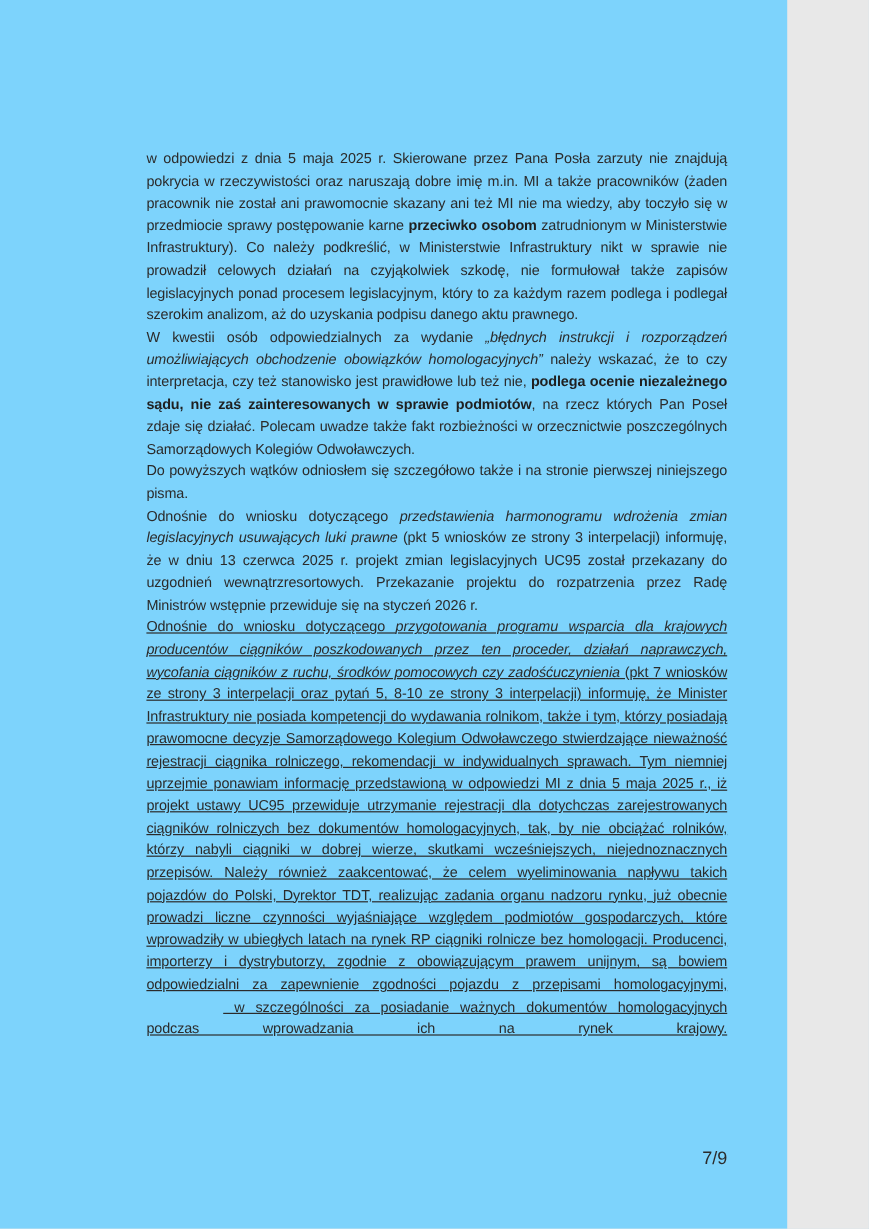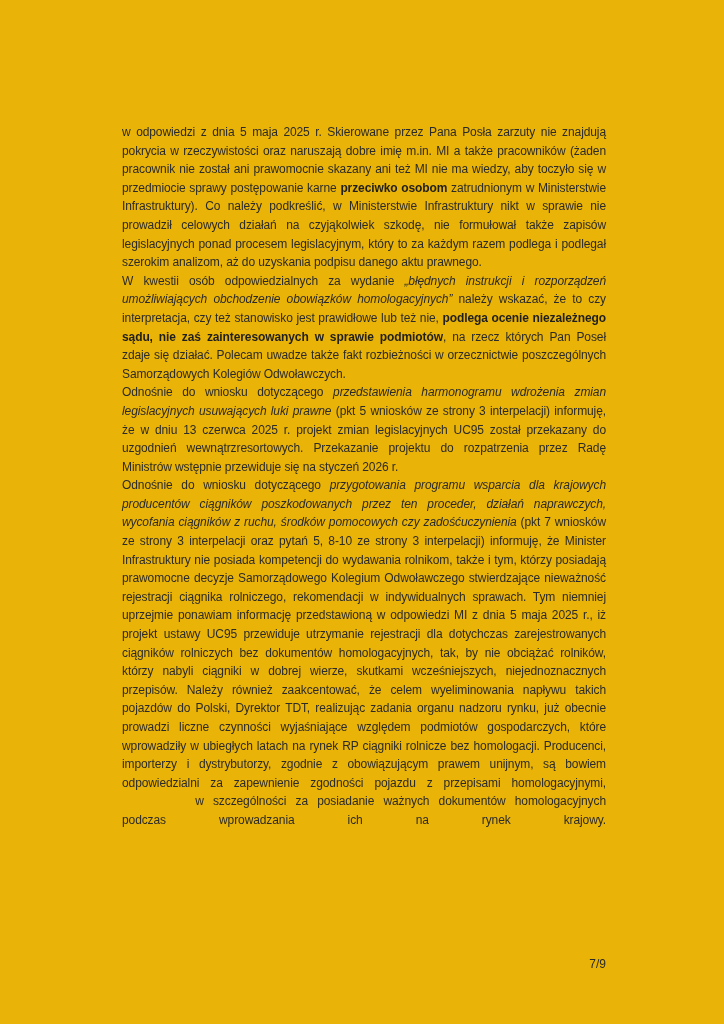--- a/index.html
+++ b/index.html
@@ -2,23 +2,23 @@
 <html lang="pl"><head>
 <meta charset="utf-8">
 <style>
   html, body {
     margin: 0;
     padding: 0;
     background: #e8e8e8;
   }
   .page {
     position: relative;
-    width: 724px;
+    width: 656px;
     height: 1024px;
-    background: #eab308;
+    background: #7dd3fc;
     overflow: hidden;
     font-family: "Liberation Sans", "DejaVu Sans", sans-serif;
     color: #2b2b2b;
   }
   .document-body {
     position: absolute;
     left: 122px;
     top: 123px;
     width: 484px;
     font-size: 12px;
@@ -27,50 +27,52 @@
     text-align: justify;
   }
   .para {
     margin: 0;
   }
   .para.spacing-before {
     margin-top: 0;
   }
   .para.justify-last {
     text-align-last: justify;
+    text-decoration: underline;
   }
   .run-bold {
     font-weight: 700;
     color: #1f1f1f;
   }
   .run-italic {
     font-style: italic;
   }
   .run-gap {
     display: inline-block;
     width: 64px;
     height: 1px;
   }
   .page-footer {
     position: absolute;
     left: 122px;
     top: 957px;
     width: 484px;
     text-align: right;
-    font-size: 12px;
+    font-size: 15px;
     letter-spacing: 0;
     color: #2b2b2b;
   }
 </style>
 </head>
 <body>
 
 <article class="page">
   <section class="document-body">
       <p class="para"><span class="run-normal">w odpowiedzi z dnia 5 maja 2025 r. Skierowane przez Pana Posła zarzuty nie znajdują pokrycia w rzeczywistości oraz naruszają dobre imię m.in. MI a także pracowników (żaden pracownik nie został ani prawomocnie skazany ani też MI nie ma wiedzy, aby toczyło się w przedmiocie sprawy postępowanie karne </span><span class="run-bold">przeciwko osobom</span><span class="run-normal"> zatrudnionym w Ministerstwie Infrastruktury). Co należy podkreślić, w Ministerstwie Infrastruktury nikt w sprawie nie prowadził celowych działań na czyjąkolwiek szkodę, nie formułował także zapisów legislacyjnych ponad procesem legislacyjnym, który to za każdym razem podlega i podlegał szerokim analizom, aż do uzyskania podpisu danego aktu prawnego.</span></p>
       <p class="para"><span class="run-normal">W kwestii osób odpowiedzialnych za wydanie </span><span class="run-italic">„błędnych instrukcji i rozporządzeń umożliwiających obchodzenie obowiązków homologacyjnych”</span><span class="run-normal"> należy wskazać, że to czy interpretacja, czy też stanowisko jest prawidłowe lub też nie, </span><span class="run-bold">podlega ocenie niezależnego sądu, nie zaś zainteresowanych w sprawie podmiotów</span><span class="run-normal">, na rzecz których Pan Poseł zdaje się działać. Polecam uwadze także fakt rozbieżności w orzecznictwie poszczególnych Samorządowych Kolegiów Odwoławczych.</span></p>
+      <p class="para"><span class="run-normal">Do powyższych wątków odniosłem się szczegółowo także i na stronie pierwszej niniejszego pisma.</span></p>
       <p class="para spacing-before"><span class="run-normal">Odnośnie do wniosku dotyczącego </span><span class="run-italic">przedstawienia harmonogramu wdrożenia zmian legislacyjnych usuwających luki prawne</span><span class="run-normal"> (pkt 5 wniosków ze strony 3 interpelacji) informuję, że w dniu 13 czerwca 2025 r. projekt zmian legislacyjnych UC95 został przekazany do uzgodnień wewnątrzresortowych. Przekazanie projektu do rozpatrzenia przez Radę Ministrów wstępnie przewiduje się na styczeń 2026 r.</span></p>
       <p class="para spacing-before justify-last"><span class="run-normal">Odnośnie do wniosku dotyczącego </span><span class="run-italic">przygotowania programu wsparcia dla krajowych producentów ciągników poszkodowanych przez ten proceder, działań naprawczych, wycofania ciągników z ruchu, środków pomocowych czy zadośćuczynienia</span><span class="run-normal"> (pkt 7 wniosków ze strony 3 interpelacji oraz pytań 5, 8-10 ze strony 3 interpelacji) informuję, że Minister Infrastruktury nie posiada kompetencji do wydawania rolnikom, także i tym, którzy posiadają prawomocne decyzje Samorządowego Kolegium Odwoławczego stwierdzające nieważność rejestracji ciągnika rolniczego, rekomendacji w indywidualnych sprawach. Tym niemniej uprzejmie ponawiam informację przedstawioną w odpowiedzi MI z dnia 5 maja 2025 r., iż projekt ustawy UC95 przewiduje utrzymanie rejestracji dla dotychczas zarejestrowanych ciągników rolniczych bez dokumentów homologacyjnych, tak, by nie obciążać rolników, którzy nabyli ciągniki w dobrej wierze, skutkami wcześniejszych, niejednoznacznych przepisów. Należy również zaakcentować, że celem wyeliminowania napływu takich pojazdów do Polski, Dyrektor TDT, realizując zadania organu nadzoru rynku, już obecnie prowadzi liczne czynności wyjaśniające względem podmiotów gospodarczych, które wprowadziły w ubiegłych latach na rynek RP ciągniki rolnicze bez homologacji. Producenci, importerzy i dystrybutorzy, zgodnie z obowiązującym prawem unijnym, są bowiem odpowiedzialni za zapewnienie zgodności pojazdu z przepisami homologacyjnymi,</span><span class="run-gap"></span><span class="run-normal"> w szczególności za posiadanie ważnych dokumentów homologacyjnych podczas wprowadzania ich na rynek krajowy.</span></p>
     </section>
   <footer class="page-footer">
     <span>7/9</span>
   </footer>
 </article>
 
 </body></html>

